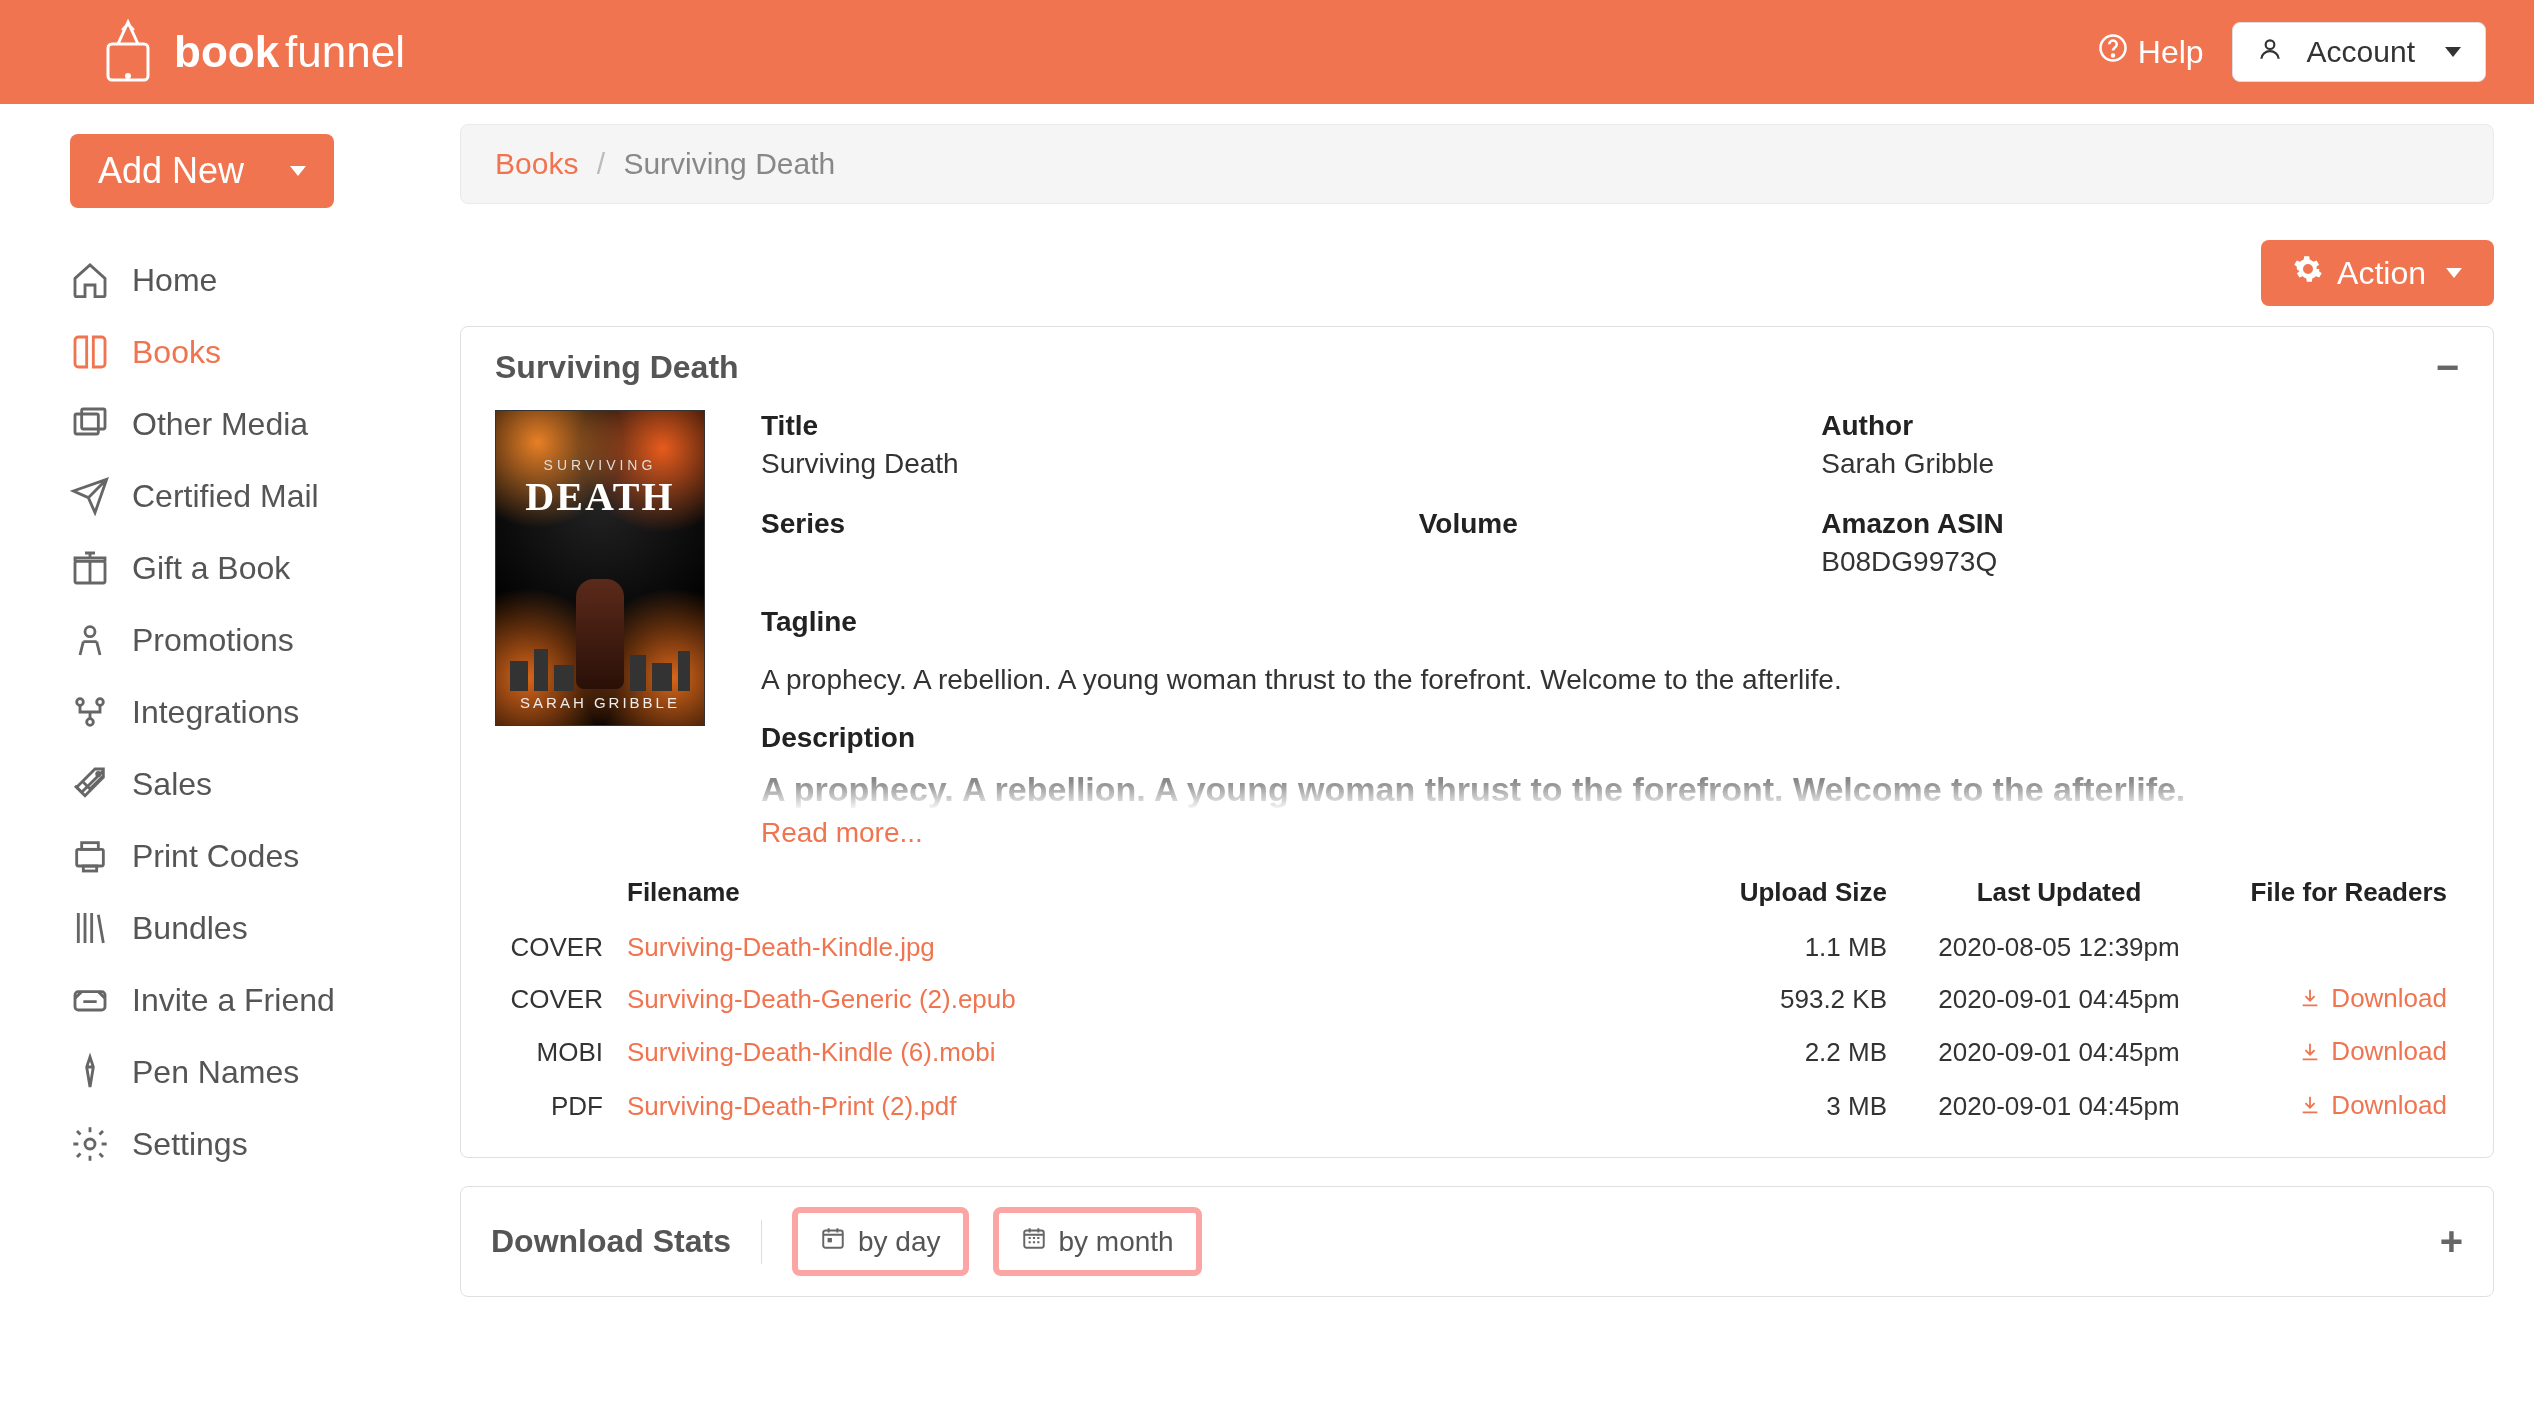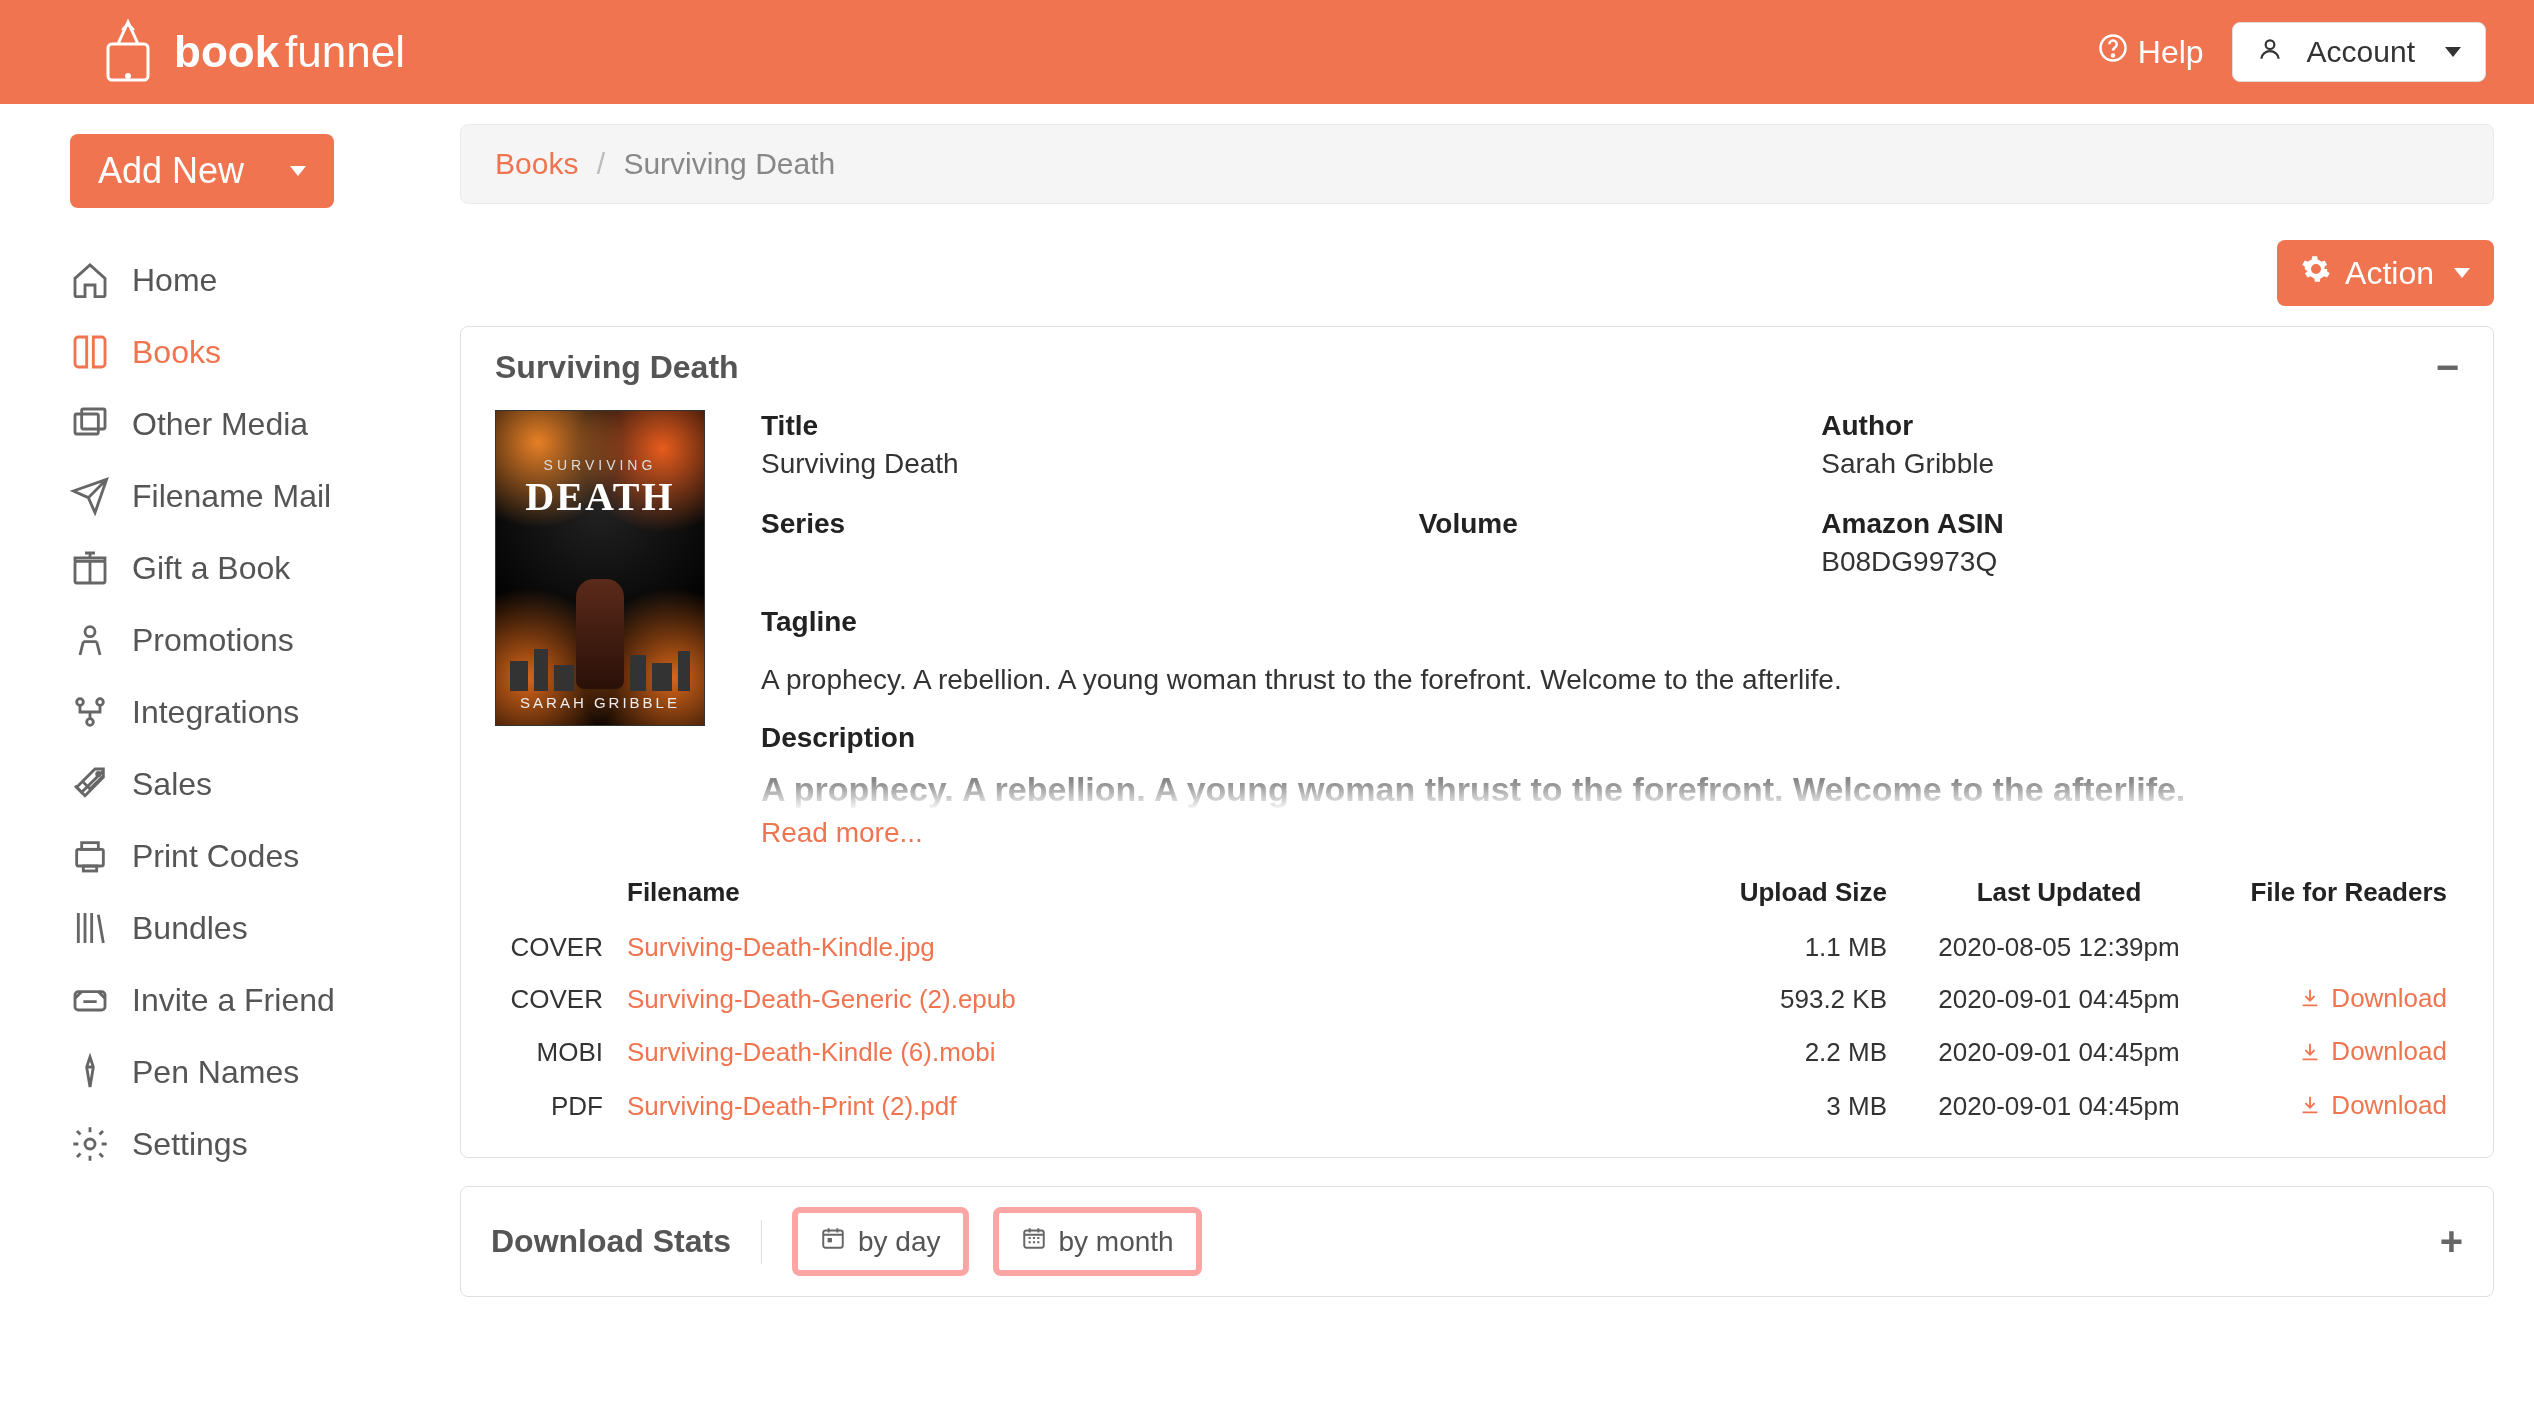--- a/index.html
+++ b/index.html
@@ -129,21 +129,21 @@
     .breadcrumb a { color: #f0744f; text-decoration: none; }
     .breadcrumb .sep { margin: 0 10px; color: #bbb; }
 
     
     .action-row { display: flex; justify-content: flex-end; margin-bottom: 20px; }
     .action-btn {
       background: #f0744f;
       color: #fff;
       border: none;
       border-radius: 8px;
-      padding: 14px 24px;
+      padding: 14px 32px;
       font-size: 32px;
       display: flex;
       align-items: center;
       gap: 14px;
       cursor: pointer;
     }
     .gear-icon svg { width: 30px; height: 30px; fill: #fff; }
 
     
     .panel {
@@ -352,21 +352,21 @@
             </svg>
           </span>
           <span>Other Media</span>
         </li>
         <li>
           <span class="nav-icon">
             <svg viewBox="0 0 24 24">
               <path d="M22 2L11 13M22 2l-7 20-4-9-9-4z"></path>
             </svg>
           </span>
-          <span>Filename Mail</span>
+          <span>Certified Mail</span>
         </li>
         <li>
           <span class="nav-icon">
             <svg viewBox="0 0 24 24">
               <rect x="3" y="8" width="18" height="13" rx="1"></rect>
               <path d="M3 8V6h18v2M12 6V3M9 3h6"></path>
               <path d="M12 8v13"></path>
             </svg>
           </span>
           <span>Gift a Book</span>

